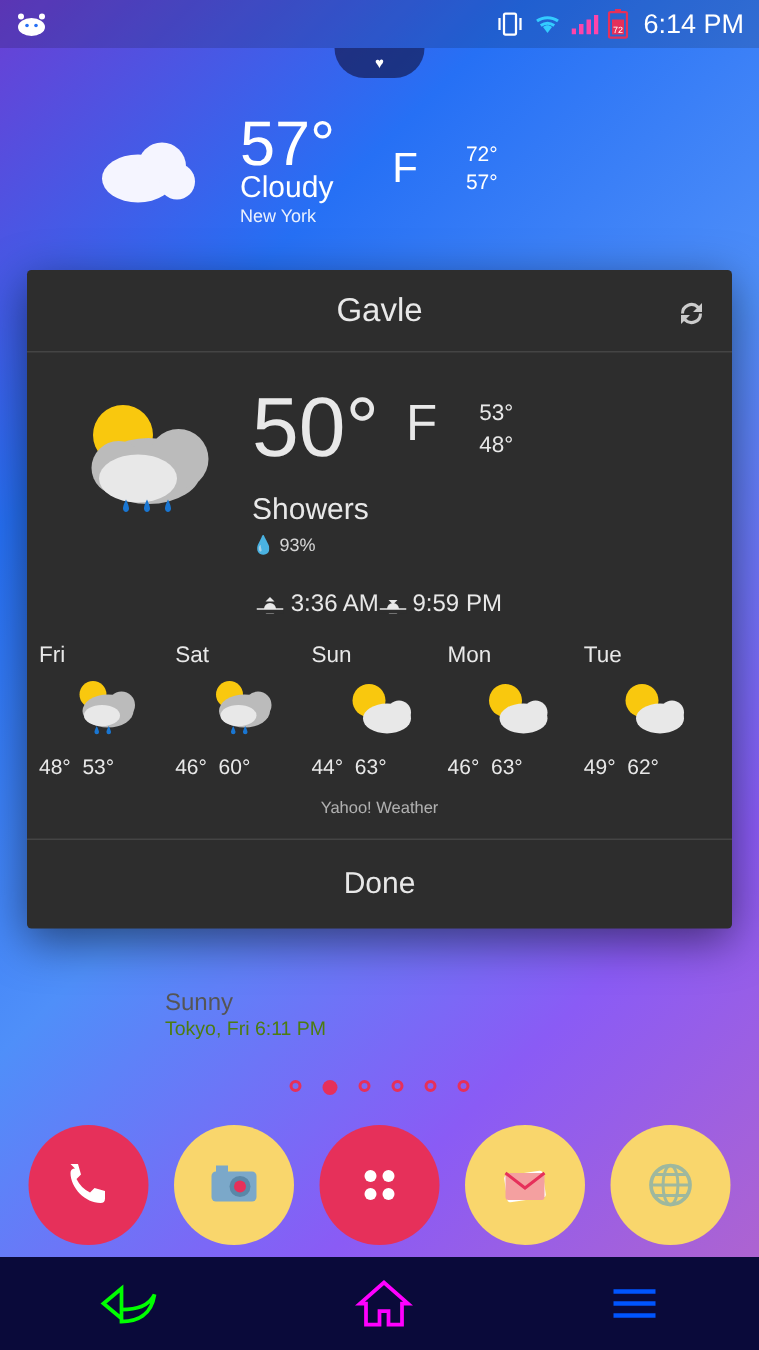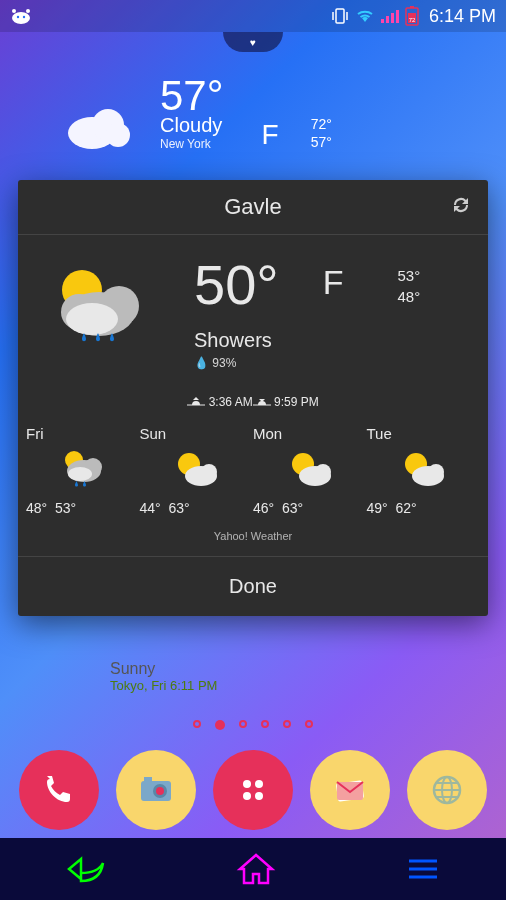--- a/index.html
+++ b/index.html
@@ -1,39 +1,39 @@
 <!DOCTYPE html>
 <html><head>
 <meta charset="utf-8">
 <style>
 *{margin:0;padding:0;box-sizing:border-box;font-family:sans-serif}
 body{width:506px;height:900px;overflow:hidden;background:linear-gradient(135deg,#6b3fd4 0%,#2670f5 25%,#4f8ff9 50%,#8a5bf5 75%,#b565c9 100%);position:relative}
 .status-bar{height:32px;background:rgba(0,0,0,.15);display:flex;align-items:center;padding:0 10px;color:#fff;font-size:14px}
 .status-bar .left{flex:1}
 .status-bar .right{display:flex;align-items:center;gap:6px}
 .notch{width:60px;height:20px;background:rgba(15,15,60,.6);border-radius:0 0 30px 30px;position:absolute;top:32px;left:50%;transform:translateX(-50%);display:flex;align-items:center;justify-content:center;color:#fff;font-size:10px}
-.widget-bg{position:absolute;top:72px;left:60px;right:60px;color:#fff;display:flex;align-items:flex-end;gap:20px}
+.widget-bg{position:absolute;top:72px;left:60px;right:60px;color:#fff;display:flex;align-items:center;gap:20px}
 .widget-bg .cloud{width:80px;height:50px}
 .bg-temp{font-size:42px;font-weight:300}
 .bg-cond{font-size:20px;margin-top:-6px}
 .bg-loc{font-size:12px;opacity:.9}
 .bg-unit{font-size:28px;margin-left:18px;margin-right:12px}
 .bg-hilo{font-size:14px;line-height:1.3}
 .popup{position:absolute;top:180px;left:18px;right:18px;background:#2d2d2d;color:#e8e8e8;border-radius:3px;box-shadow:0 8px 30px rgba(0,0,0,.5)}
-.p-head{display:flex;align-items:flex-start;justify-content:center;padding:14px 16px;border-bottom:1px solid #444;position:relative}
+.p-head{display:flex;align-items:flex-end;justify-content:center;padding:14px 16px;border-bottom:1px solid #444;position:relative}
 .p-head .city{font-size:22px;font-weight:300}
 .p-head .refresh{position:absolute;right:16px;font-size:20px;cursor:pointer}
-.p-now{display:flex;align-items:center;padding:22px 26px 18px;gap:40px}
+.p-now{display:flex;align-items:center;padding:22px 26px 18px;gap:14px}
 .p-now .icon{width:110px;flex-shrink:0}
 .p-now .temp{font-size:56px;font-weight:300;line-height:1}
 .p-now .cond{font-size:20px;margin-top:16px}
 .p-now .hum{font-size:12px;margin-top:4px;opacity:.9}
 .p-now .unit{font-size:34px;margin:0 14px 0 4px;align-self:flex-start;margin-top:6px}
 .p-now .hilo{font-size:15px;line-height:1.4;align-self:flex-start;margin-top:8px}
-.sun-times{display:flex;justify-content:center;padding:6px 0 14px;font-size:12px}
+.sun-times{display:flex;justify-content:center;padding:6px 0 14px;font-size:16px}
 .forecast{display:flex;justify-content:space-around;padding:2px 8px 14px}
 .f-day{text-align:left;flex:1}
 .f-day .dn{font-size:15px;margin-bottom:6px}
 .f-day .ic{height:46px;display:flex;align-items:center;justify-content:center;margin-bottom:6px}
 .f-day .tp{font-size:14px}
 .attrib{text-align:center;font-size:11px;opacity:.7;padding-bottom:14px}
 .done{border-top:1px solid #444;text-align:center;padding:18px;font-size:20px;cursor:pointer}
 .below-widget{position:absolute;top:660px;left:110px;color:#555;font-size:16px}
 .below-widget .t{font-size:13px;color:#4d7c0f}
 .dots{position:absolute;top:720px;left:0;right:0;display:flex;justify-content:center;gap:14px}
@@ -156,20 +156,33 @@
             <circle cx="16" cy="12" r="9" fill="#f9c80e"></circle>
             <ellipse cx="26" cy="23" rx="17" ry="11" fill="#bbb"></ellipse>
             <circle cx="35" cy="19" r="9" fill="#bbb"></circle>
             <ellipse cx="22" cy="26" rx="12" ry="7" fill="#e8e8e8"></ellipse>
             <path d="M17 37c0 2 3 2 3 0 0-1-1.5-4-1.5-4s-1.5 3-1.5 4zm8 0c0 2 3 2 3 0 0-1-1.5-4-1.5-4s-1.5 3-1.5 4z" fill="#1976d2"></path>
           </svg>
         </div>
         <div class="tp">48°&nbsp;&nbsp;53°</div>
       </div>
       <div class="f-day">
+        <div class="dn">Sat</div>
+        <div class="ic">
+          <svg width="50" height="46" viewBox="0 0 50 46">
+            <circle cx="16" cy="12" r="9" fill="#f9c80e"></circle>
+            <ellipse cx="26" cy="23" rx="17" ry="11" fill="#bbb"></ellipse>
+            <circle cx="35" cy="19" r="9" fill="#bbb"></circle>
+            <ellipse cx="22" cy="26" rx="12" ry="7" fill="#e8e8e8"></ellipse>
+            <path d="M17 37c0 2 3 2 3 0 0-1-1.5-4-1.5-4s-1.5 3-1.5 4zm8 0c0 2 3 2 3 0 0-1-1.5-4-1.5-4s-1.5 3-1.5 4z" fill="#1976d2"></path>
+          </svg>
+        </div>
+        <div class="tp">46°&nbsp;&nbsp;60°</div>
+      </div>
+      <div class="f-day">
         <div class="dn">Sun</div>
         <div class="ic">
           <svg width="50" height="46" viewBox="0 0 50 46">
             <circle cx="18" cy="16" r="11" fill="#f9c80e"></circle>
             <ellipse cx="30" cy="28" rx="16" ry="10" fill="#e8e8e8"></ellipse>
             <circle cx="38" cy="24" r="8" fill="#e8e8e8"></circle>
           </svg>
         </div>
         <div class="tp">44°&nbsp;&nbsp;63°</div>
       </div>

